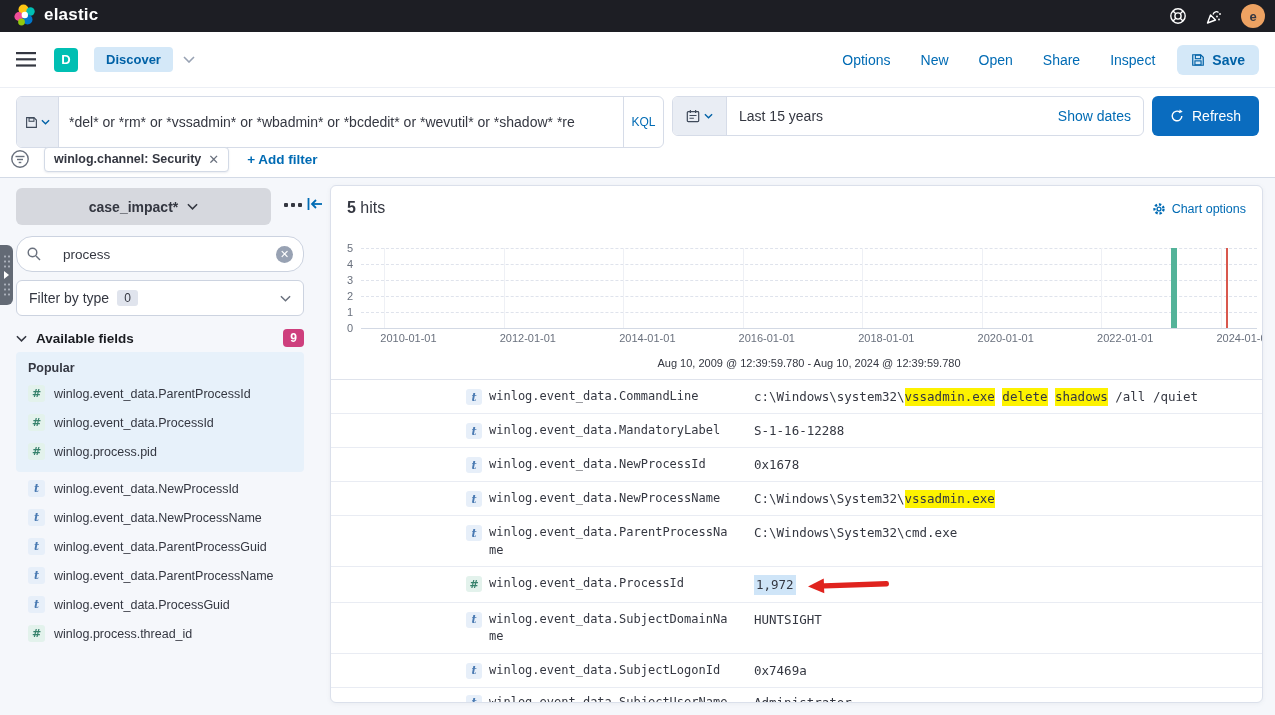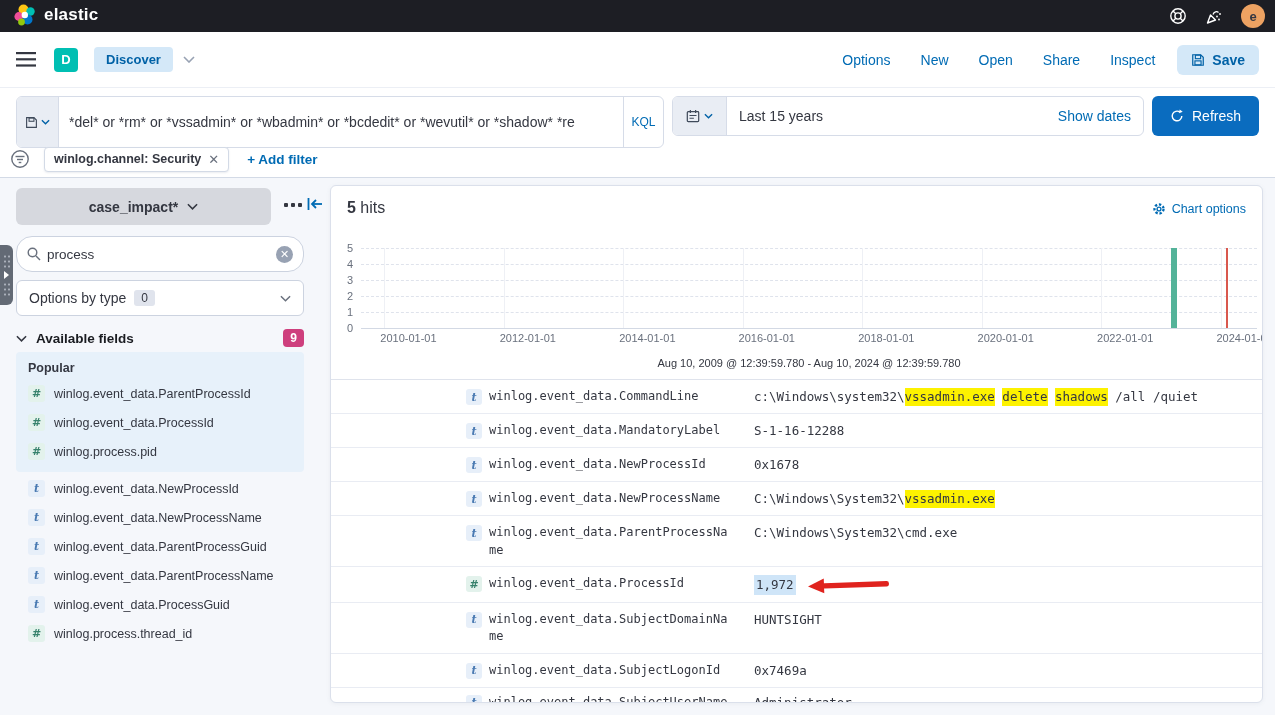--- a/index.html
+++ b/index.html
@@ -69,21 +69,21 @@
     background-image:radial-gradient(circle, #aab0ba 1px, transparent 1.2px); background-size:4px 5px; }
   .handle .tri { width:0; height:0; border-left:5px solid #fff; border-top:4px solid transparent;
     border-bottom:4px solid transparent; }
   .idxbtn { position:absolute; left:16px; top:10px; width:255px; height:37px; background:#d6d8de; border-radius:6px;
     display:flex; align-items:center; justify-content:center; gap:9px; font-size:14px; font-weight:700;
     color:#343741; cursor:pointer;}
   .dots-ic { position:absolute; left:284px; top:25px; display:flex; gap:3px; cursor:pointer;}
   .dots-ic i { width:4px; height:4px; background:#343741; border-radius:1px; display:block;}
   .collapse-ic { position:absolute; left:307px; top:19px; cursor:pointer;}
   .sb-search { position:absolute; left:16px; top:58px; width:288px; height:36px; border:1px solid #ccd3e0;
-    border-radius:16px; background:#fff; display:flex; align-items:center; padding:0 10px; gap:4px;}
+    border-radius:16px; background:#fff; display:flex; align-items:center; padding:0 10px; gap:20px;}
   .sb-search input { flex:1; border:none; outline:none; font-size:13.5px; color:#343741;
     font-family:"Liberation Sans", sans-serif;}
   .clear-btn { width:17px; height:17px; border-radius:50%; background:#98a2b3; color:#fff; font-size:11px;
     display:flex; align-items:center; justify-content:center; cursor:pointer; flex:none;}
   .ftype { position:absolute; left:16px; top:102px; width:288px; height:36px; border:1px solid #ccd3e0;
     border-radius:6px; background:#fff; display:flex; align-items:center; padding:0 12px; gap:8px;
     font-size:14px; cursor:pointer;}
   .ftype .cnt { background:#e0e4ed; border-radius:3px; font-size:12px; padding:1px 7px; }
   .ftype .spacer { flex:1; }
   .avail { position:absolute; left:16px; top:150px; width:288px; height:20px; display:flex; align-items:center; gap:9px; cursor:pointer;}
@@ -287,21 +287,21 @@
     </span>
     <div class="sb-search">
       <svg width="14" height="14" viewBox="0 0 14 14">
         <circle cx="5.5" cy="5.5" r="4.3" fill="none" stroke="#69707d" stroke-width="1.4"></circle>
         <line x1="9" y1="9" x2="13" y2="13" stroke="#69707d" stroke-width="1.4"></line>
       </svg>
       <input value="process" style="">
       <span class="clear-btn">✕</span>
     </div>
     <div class="ftype">
-      <span>Options by type</span>
+      <span>Filter by type</span>
       <span class="cnt">0</span>
       <span class="spacer"></span>
       <svg width="11" height="7" viewBox="0 0 12 7">
         <polyline points="1,1 6,6 11,1" fill="none" stroke="#69707d" stroke-width="1.6"></polyline>
       </svg>
     </div>
     <div class="avail">
       <svg width="11" height="7" viewBox="0 0 12 7">
         <polyline points="1,1 6,6 11,1" fill="none" stroke="#343741" stroke-width="1.7"></polyline>
       </svg>

